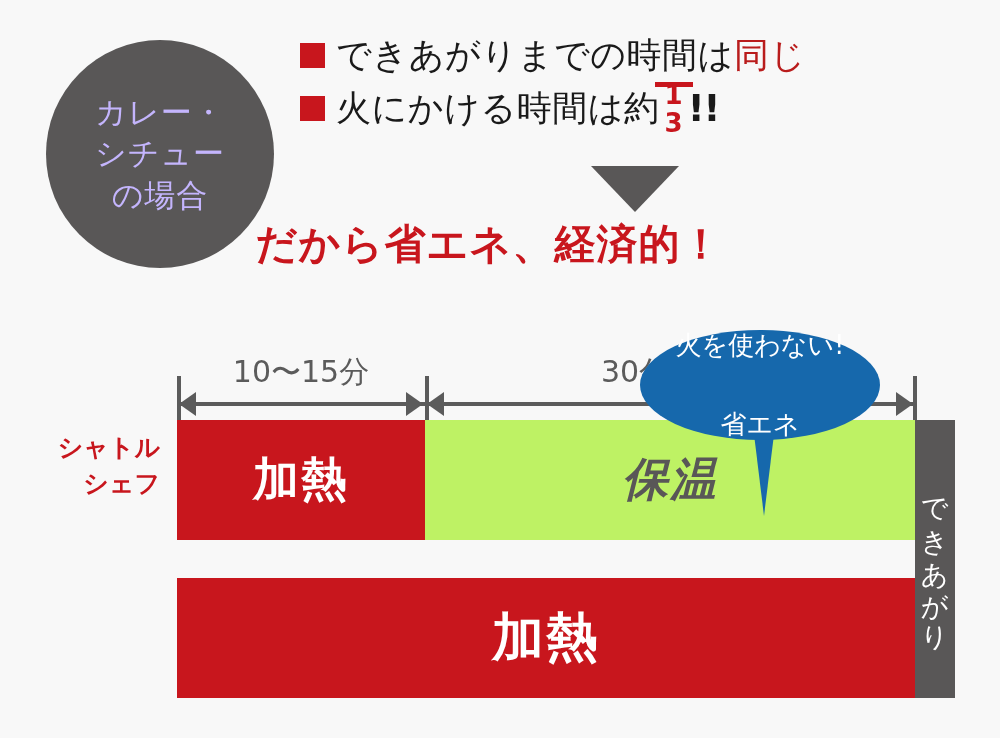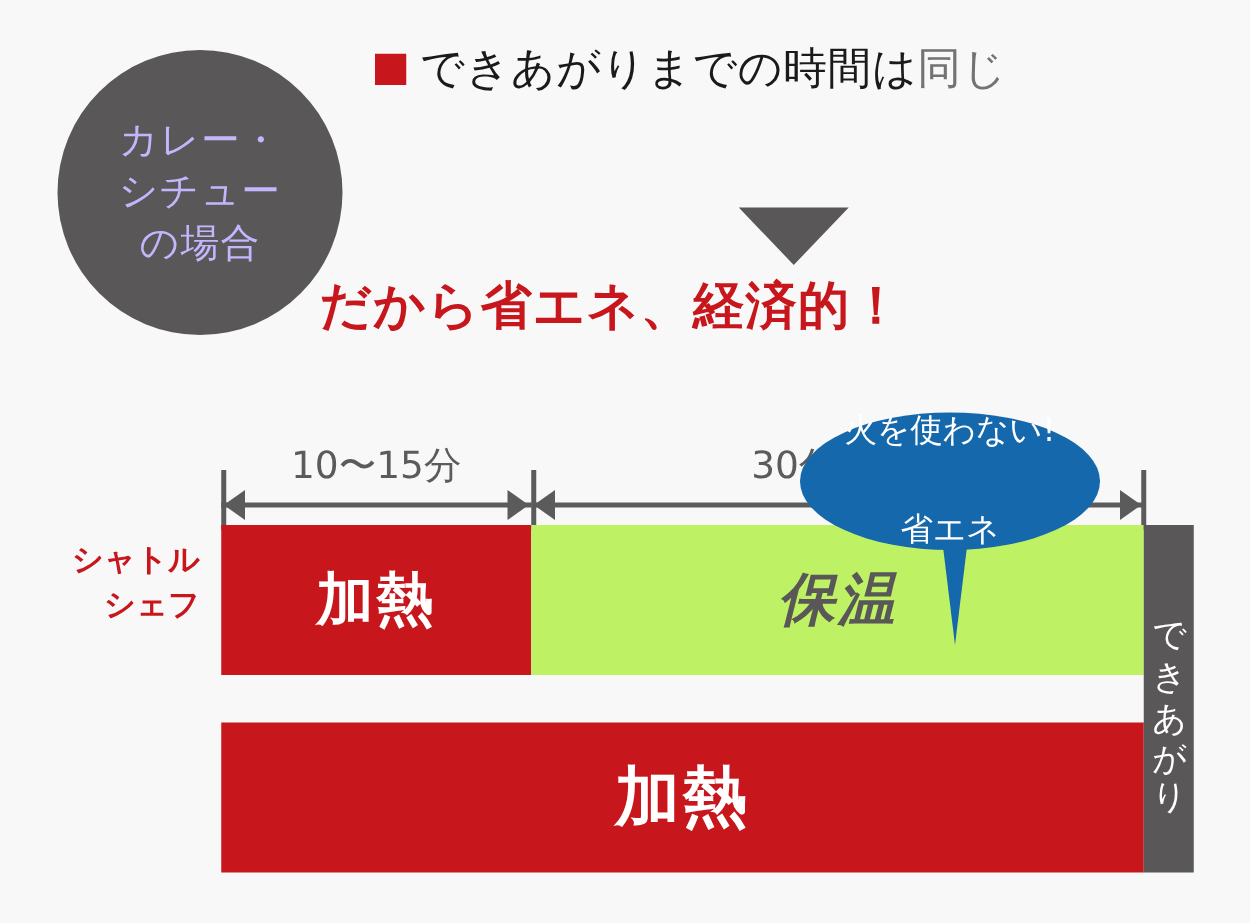--- a/index.html
+++ b/index.html
@@ -24,21 +24,21 @@
     white-space:pre-line;
   }
 
   
   .bullets{position:absolute;left:300px;top:36px;}
   .bline{display:flex;align-items:center;white-space:nowrap;}
   .bline+.bline{margin-top:6px;}
   .sq{width:25px;height:25px;background:#c8161d;display:inline-block;
       margin-right:11px;flex:none;}
   .btxt{font-size:35px;color:#1a1a1a;letter-spacing:0.5px;line-height:1.12;}
-  .btxt.red{color:#737373;}
+  .btxt.red{color:#b91c1c;}
   .frac{
     display:inline-flex;flex-direction:column;align-items:center;
     vertical-align:middle;margin:0 5px;color:#c8161d;font-weight:bold;
     line-height:1;position:relative;top:1px;
   }
   .frac .num{font-size:26px;padding-bottom:1px;}
   .frac .bar{width:38px;height:5px;background:#c8161d;}
   .frac .den{font-size:26px;padding-top:1px;}
   .bang{font-size:37px;color:#1a1a1a;font-weight:bold;letter-spacing:-1px;}
 
@@ -113,20 +113,30 @@
   </div>
 
   <div class="bullets">
 
     <div class="bline">
       <span class="sq"></span>
       <span class="btxt">できあがりまでの時間は</span>
       <span class="btxt red">同じ</span>
     </div>
 
+    <div class="bline">
+      <span class="sq"></span>
+      <span class="btxt">火にかける時間は約</span>
+      <span class="frac">
+        <span class="num">1</span>
+        <span class="bar"></span>
+        <span class="den">3</span>
+      </span>
+      <span class="bang">!!</span>
+    </div>
 
   </div>
 
   <div class="tri"></div>
 
   <div class="slogan">だから省エネ、経済的！</div>
 
   <div id="chart">
 
     <div class="tick" style="left:177px;"></div>

